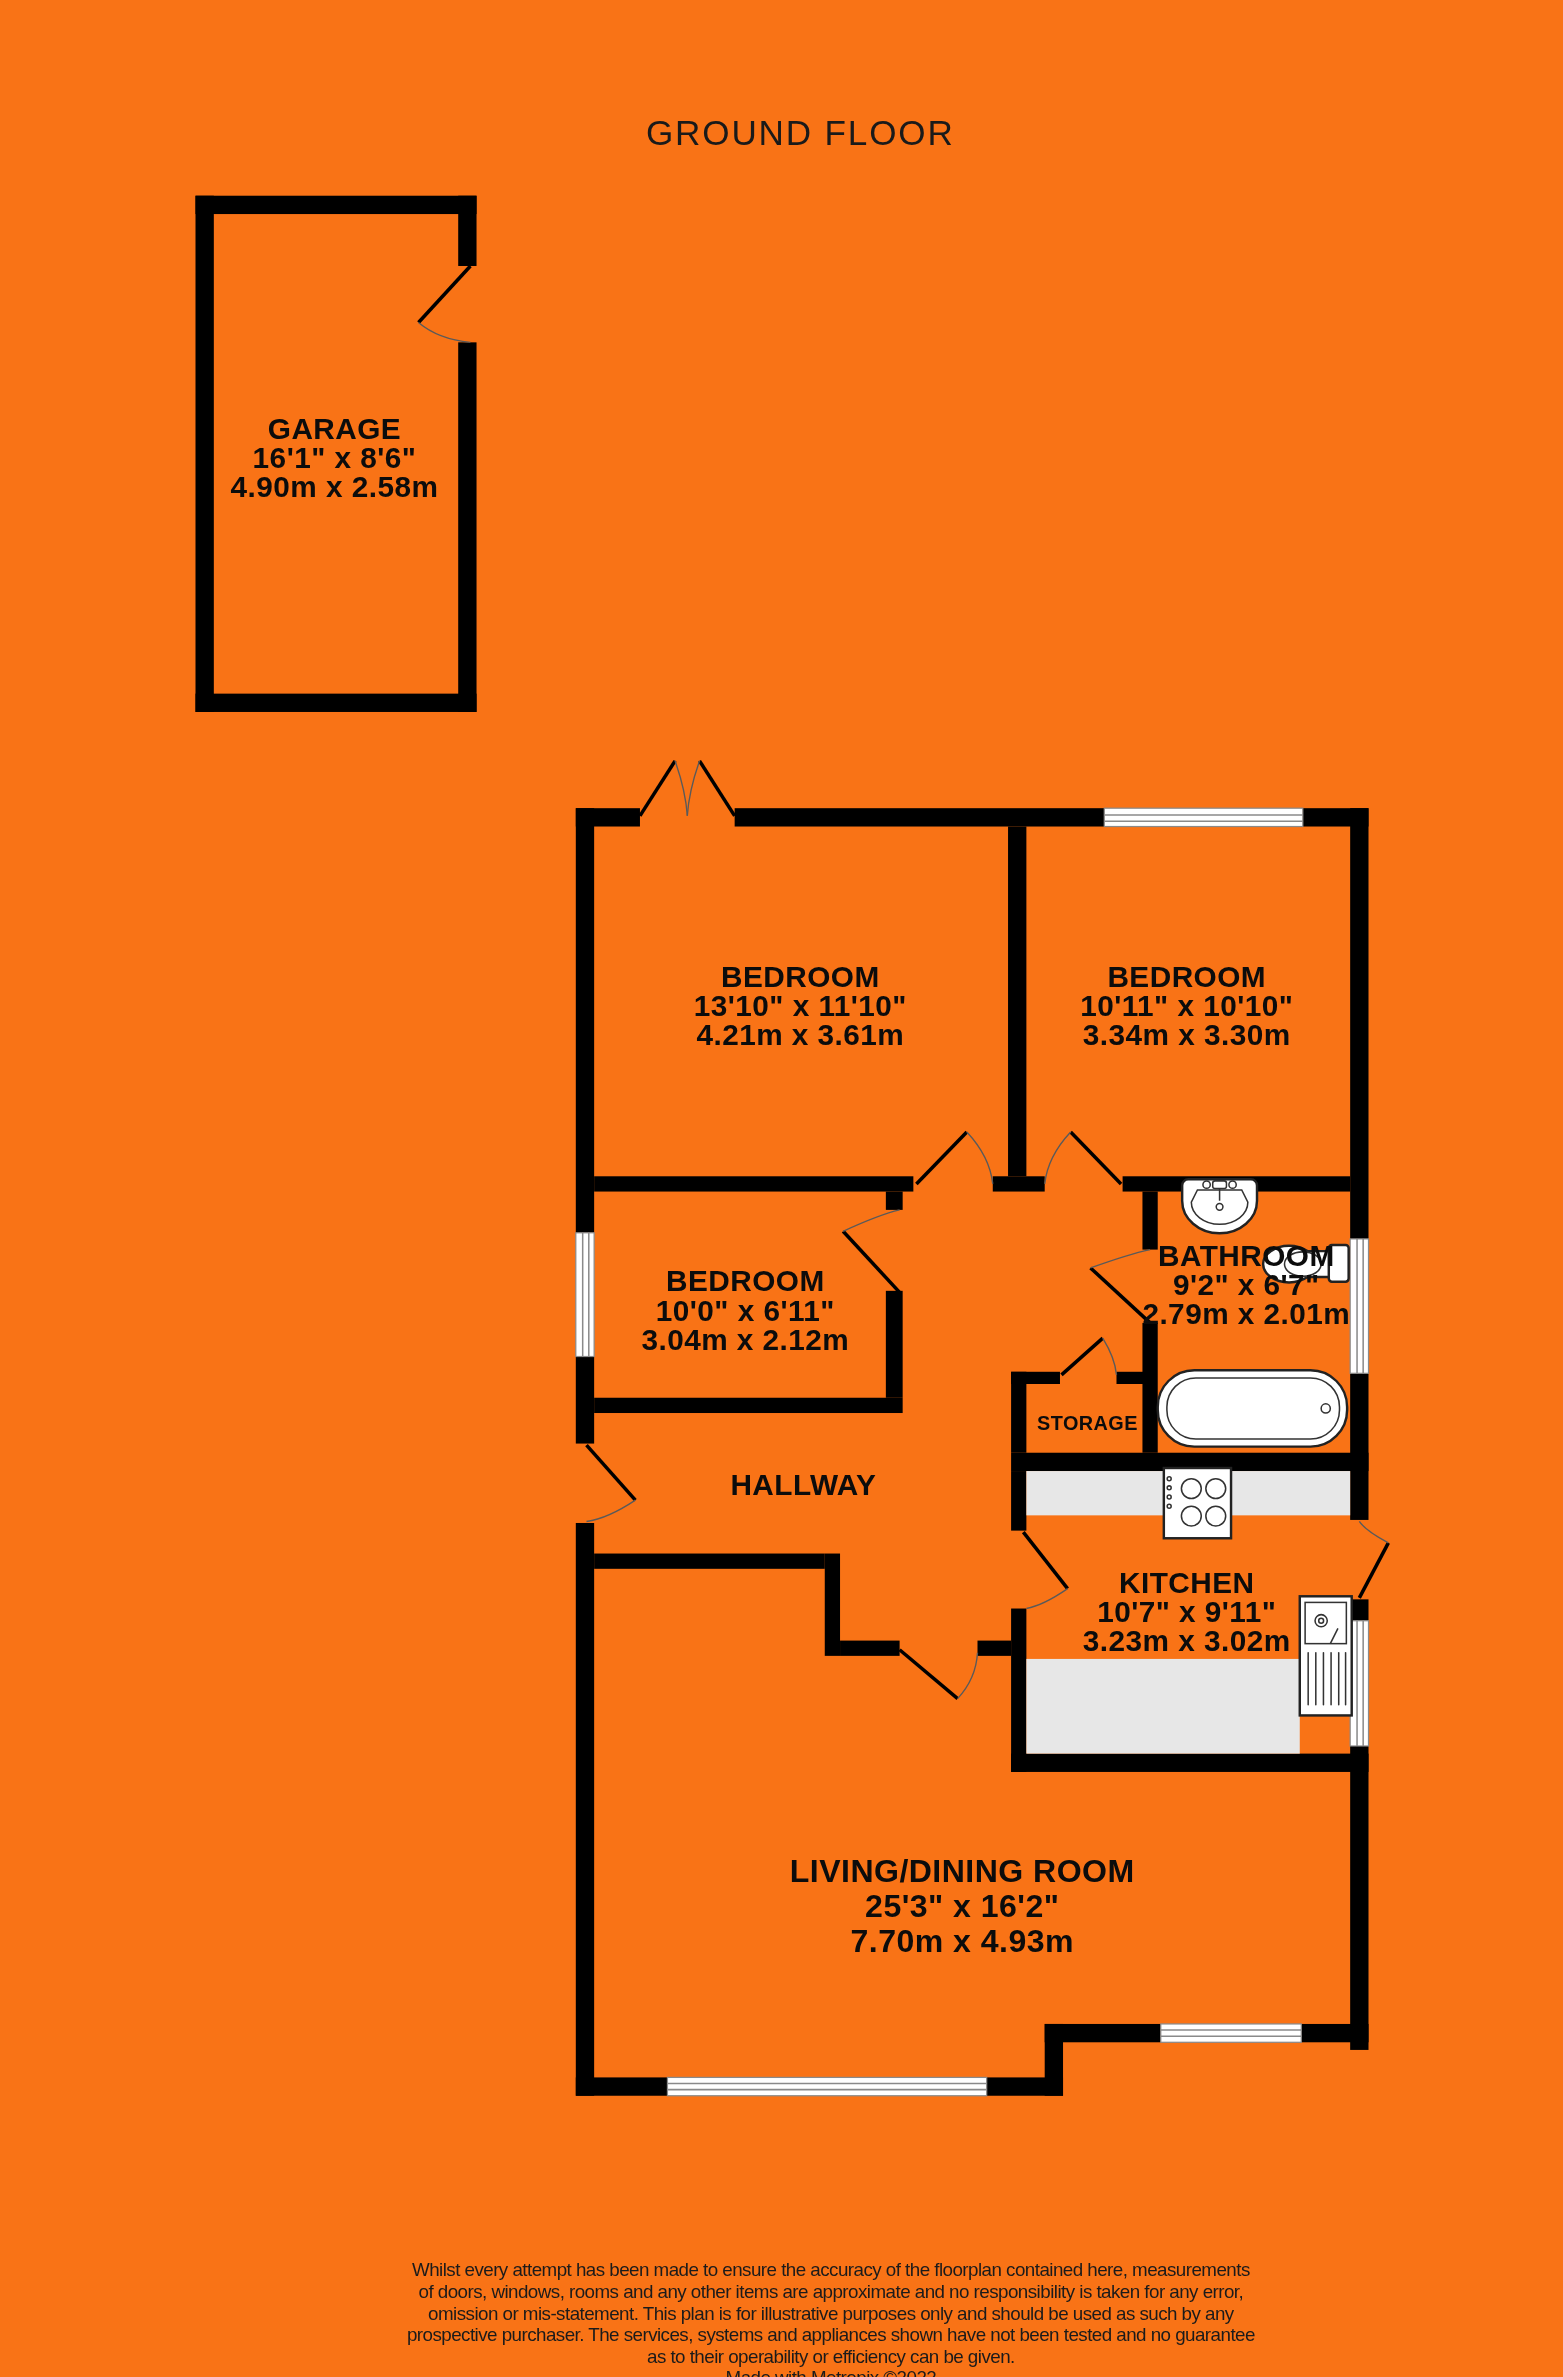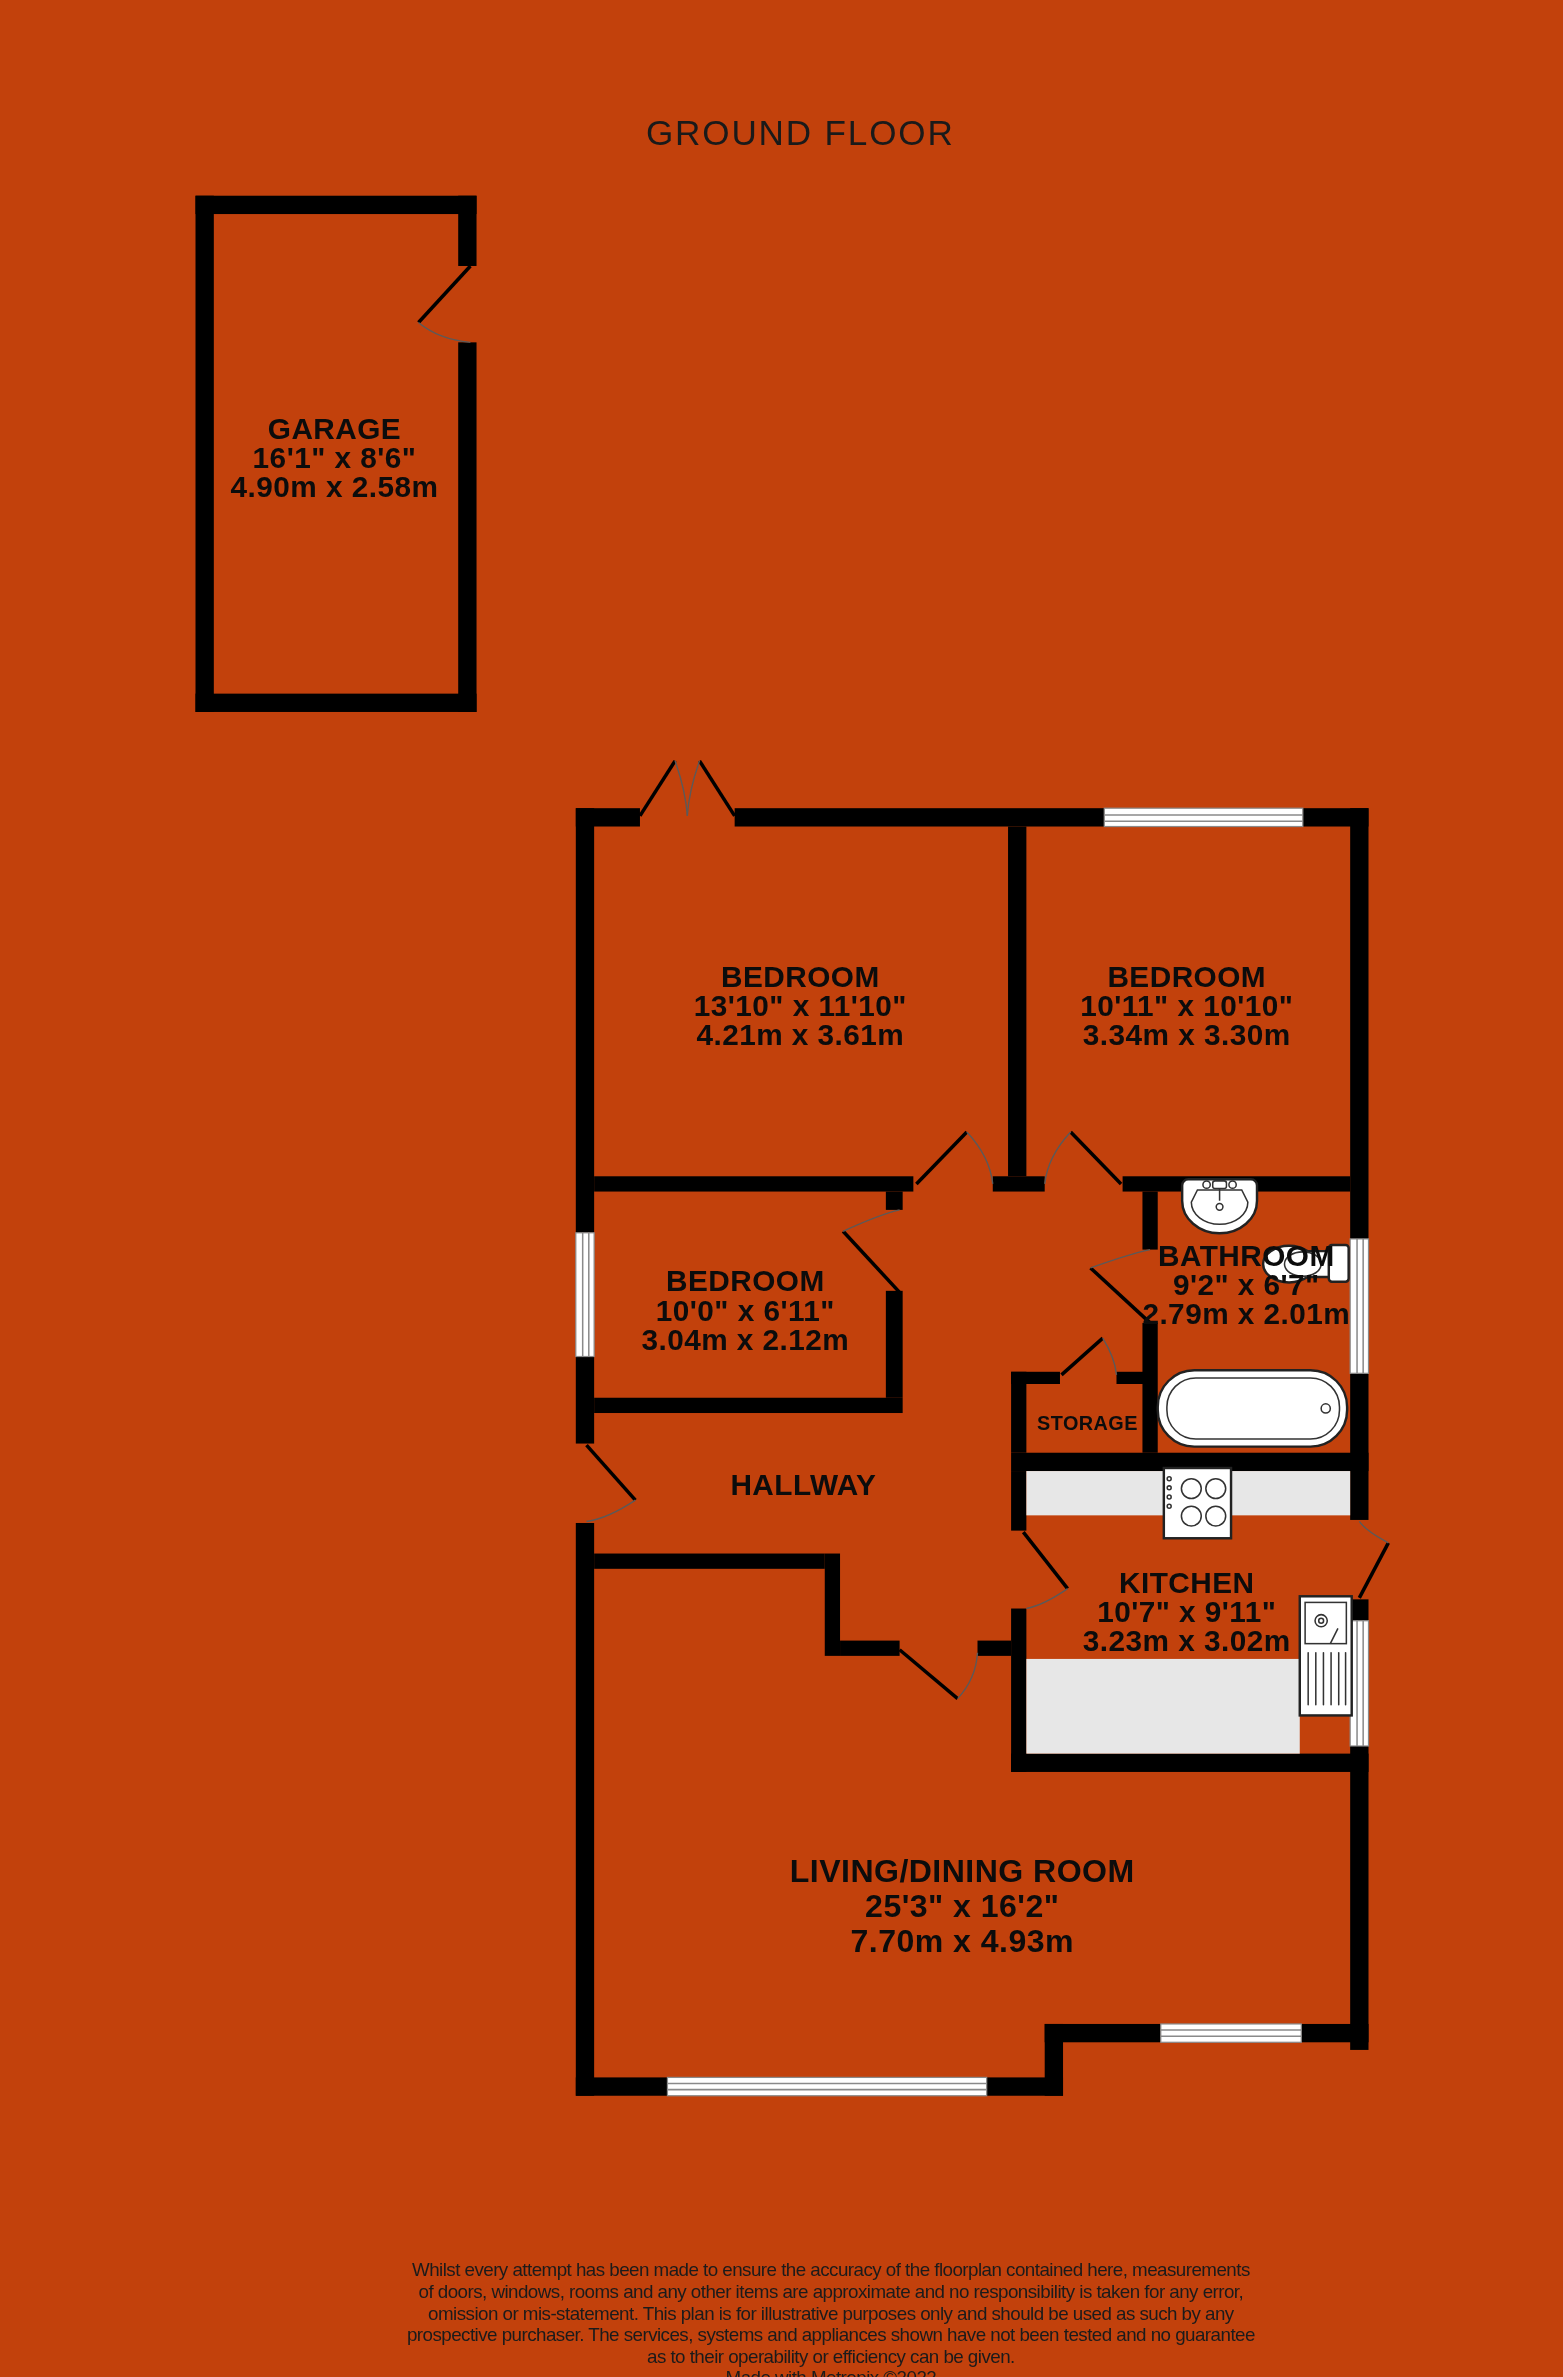--- a/index.html
+++ b/index.html
@@ -1,16 +1,16 @@
 <!DOCTYPE html>
 <html style="font-size:13px"><head>
 <meta charset="utf-8">
 <style>
   html,body{margin:0;padding:0;background:#ffffff;}
-  .page{position:relative;width:1564px;height:2377px;background:#c2410c;overflow:hidden;}
+  .page{position:relative;width:1564px;height:2377px;background:#f97316;overflow:hidden;}
   svg{display:block;}
   text{font-family:"Liberation Sans", sans-serif;fill:#0c0c0c;}
   .title{font-size:23px;font-weight:400;letter-spacing:1.2px;fill:#1a1a1a;}
   .room{font-size:19.5px;font-weight:700;letter-spacing:.3px;}
   .room-sm{font-size:13px;font-weight:700;letter-spacing:.3px;}
   .living{font-size:21px;font-weight:700;letter-spacing:.3px;}
   .footer{font-size:12.3px;font-weight:400;letter-spacing:-.35px;fill:#1b1b1b;}
   .wall{fill:#000;}
   .win{fill:#fff;stroke:#8a8a8a;stroke-width:.8;}
   .winline{stroke:#8a8a8a;stroke-width:1;}

